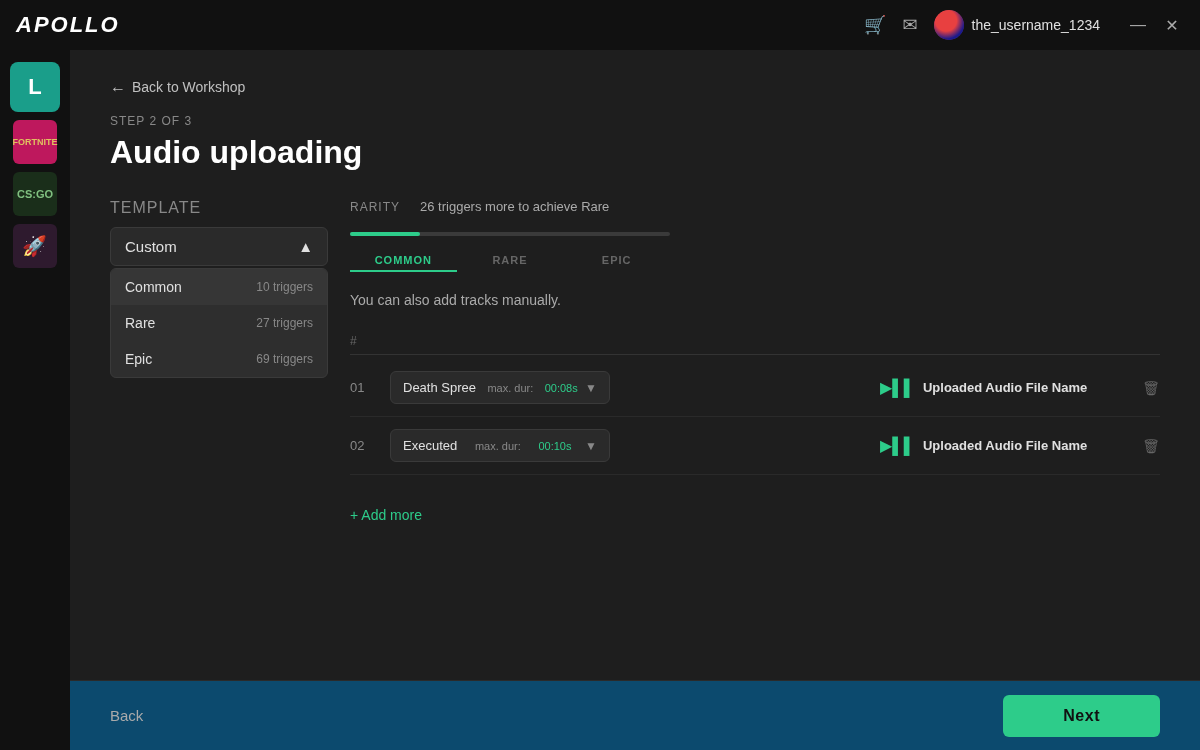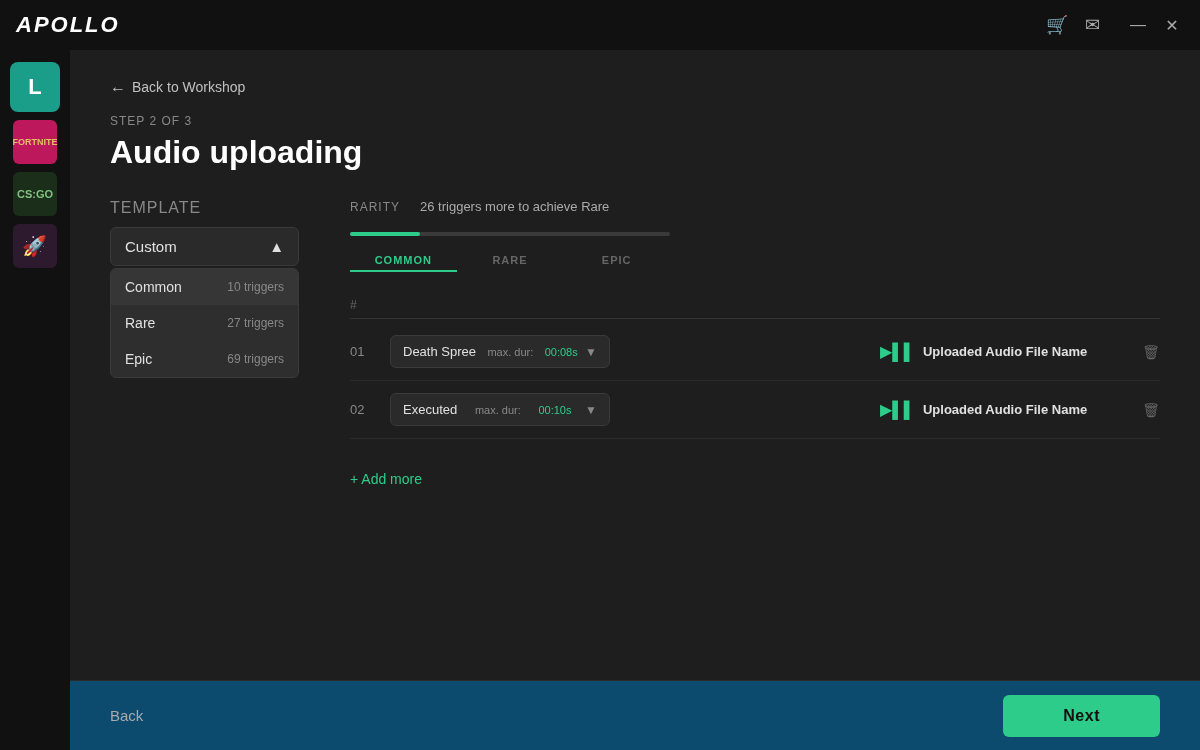--- a/index.html
+++ b/index.html
@@ -206,21 +206,21 @@
       font-size: 16px;
       color: #888;
       text-transform: uppercase;
       letter-spacing: 1px;
       margin-bottom: 10px;
     }
 
     
     .dropdown {
       position: relative;
-      width: 189px;
+      width: 218px;
     }
     .dropdown-btn {
       width: 100%;
       background: #2a2a2a;
       border: 1px solid #3a3a3a;
       border-radius: 6px;
       padding: 10px 14px;
       display: flex;
       align-items: center;
       justify-content: space-between;
@@ -405,20 +405,26 @@
     }
   </style>
 </head>
 <body>
 
 <div class="titlebar">
   <div class="titlebar-logo">APOLLO</div>
   <div class="titlebar-right">
     <span class="titlebar-icon">🛒</span>
     <span class="titlebar-icon">✉</span>
+    <div class="titlebar-user">
+      <div class="avatar">
+        <div class="avatar-inner"></div>
+      </div>
+      <span>the_username_1234</span>
+    </div>
     <div class="titlebar-controls">
       <span class="titlebar-btn">—</span>
       <span class="titlebar-btn">✕</span>
     </div>
   </div>
 </div>
 
 <div class="sidebar">
   <div class="sidebar-item active">
     <span style="font-size:22px; font-weight:900; color:white;">L</span>
@@ -483,20 +489,21 @@
           </div>
         </div>
         <div class="rarity-tabs">
           <div class="rarity-tab active">COMMON</div>
           <div class="rarity-tab">RARE</div>
           <div class="rarity-tab">EPIC</div>
         </div>
       </div>
 
       <div style="margin-top:20px;">
+        <div class="tracks-instruction">You can also add tracks manually.</div>
 
         <div class="table-header">
           <div class="th-num">#</div>
         </div>
 
         <div class="table-row">
           <div class="td-num">01</div>
           <div class="td-trigger">
             <div class="trigger-select">
               <span class="trigger-name">Death Spree</span>

